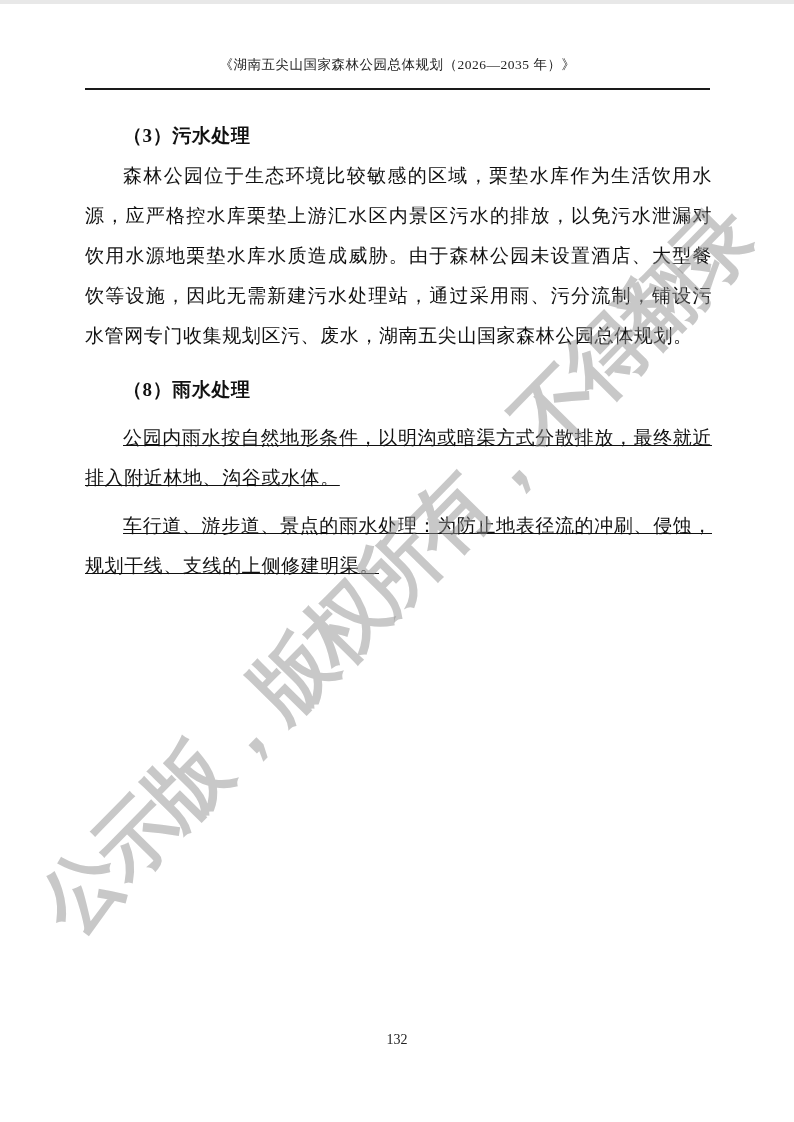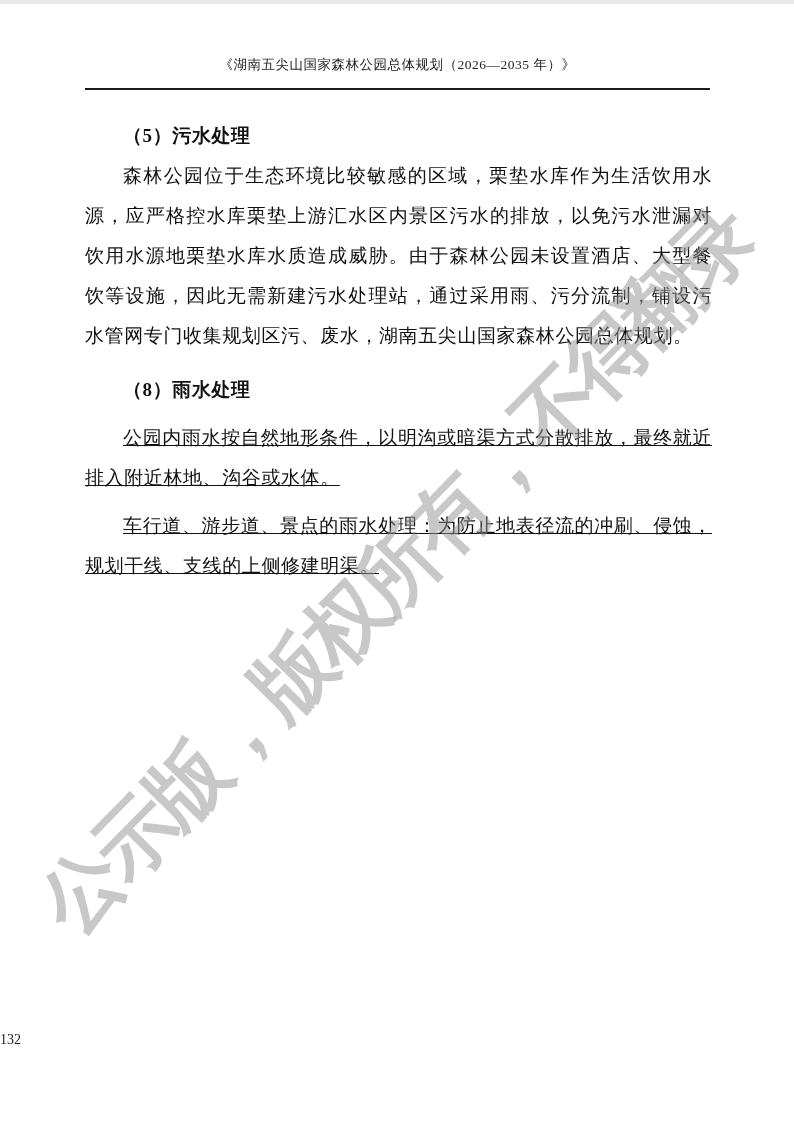--- a/index.html
+++ b/index.html
@@ -58,38 +58,39 @@
     font-weight:bold;
     letter-spacing:-5px;
     color:rgba(145,145,145,0.50);
     z-index:2;
     pointer-events:none;
     font-family:"Liberation Serif","DejaVu Serif",serif;
   }
   .page-number{
     position:absolute;
     top:1028px;left:0;right:0;
+    text-align:center;
     font-size:14px;
     color:#222222;
     z-index:1;
   }
 </style>
 </head>
 <body>
 
 <div class="page">
 
   <div class="header-title">《湖南五尖山国家森林公园总体规划（2026—2035 年）》</div>
 
   <div class="header-rule"></div>
 
   <div class="watermark">公示版，版权所有，不得翻录</div>
 
   <div class="doc-body">
-    <p class="heading">（5）污水处理</p>
+    <p class="heading">（3）污水处理</p>
     <p>森林公园位于生态环境比较敏感的区域，栗垫水库作为生活饮用水源，应严格控水库栗垫上游汇水区内景区污水的排放，以免污水泄漏对饮用水源地栗垫水库水质造成威胁。由于森林公园未设置酒店、大型餐饮等设施，因此无需新建污水处理站，通过采用雨、污分流制，铺设污水管网专门收集规划区污、废水，湖南五尖山国家森林公园总体规划。</p>
     <p class="heading mt-lg">（8）雨水处理</p>
     <p class="mt-sm">公园内雨水按自然地形条件，以明沟或暗渠方式分散排放，最终就近排入附近林地、沟谷或水体。</p>
     <p class="mt-sm">车行道、游步道、景点的雨水处理：为防止地表径流的冲刷、侵蚀，规划干线、支线的上侧修建明渠。</p>
   </div>
 
   <div class="page-number">132</div>
 
 </div>
 

